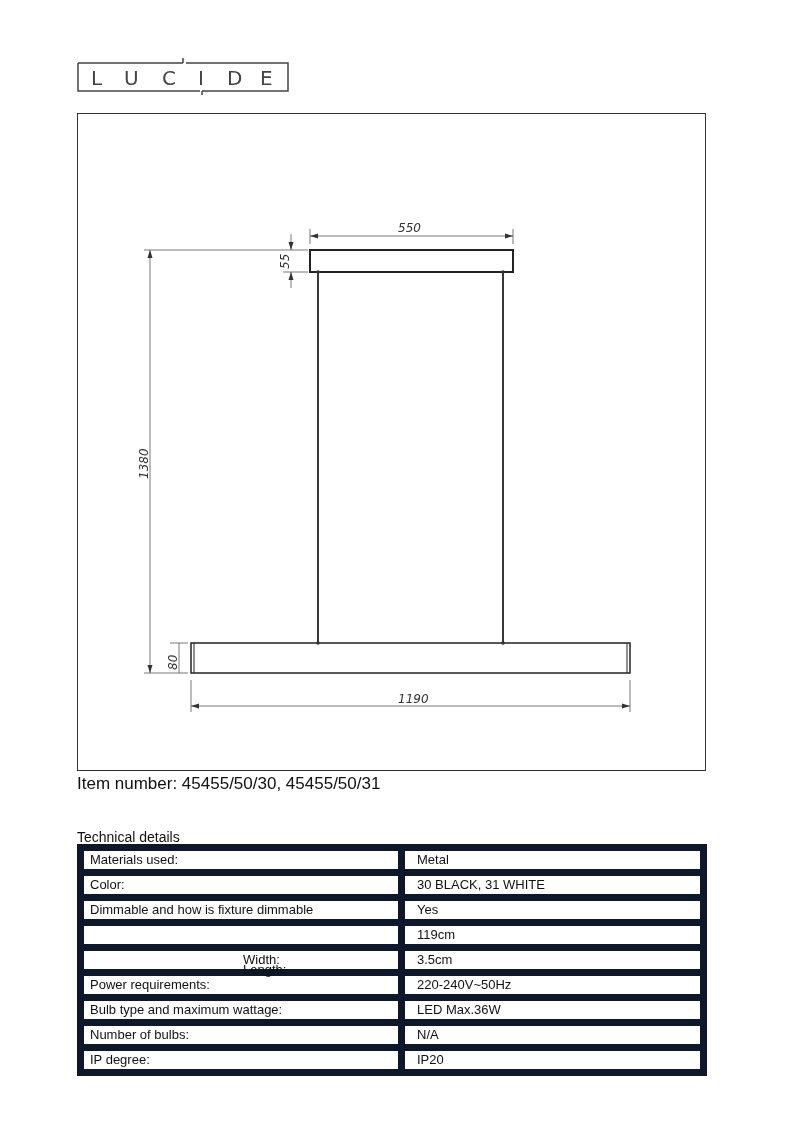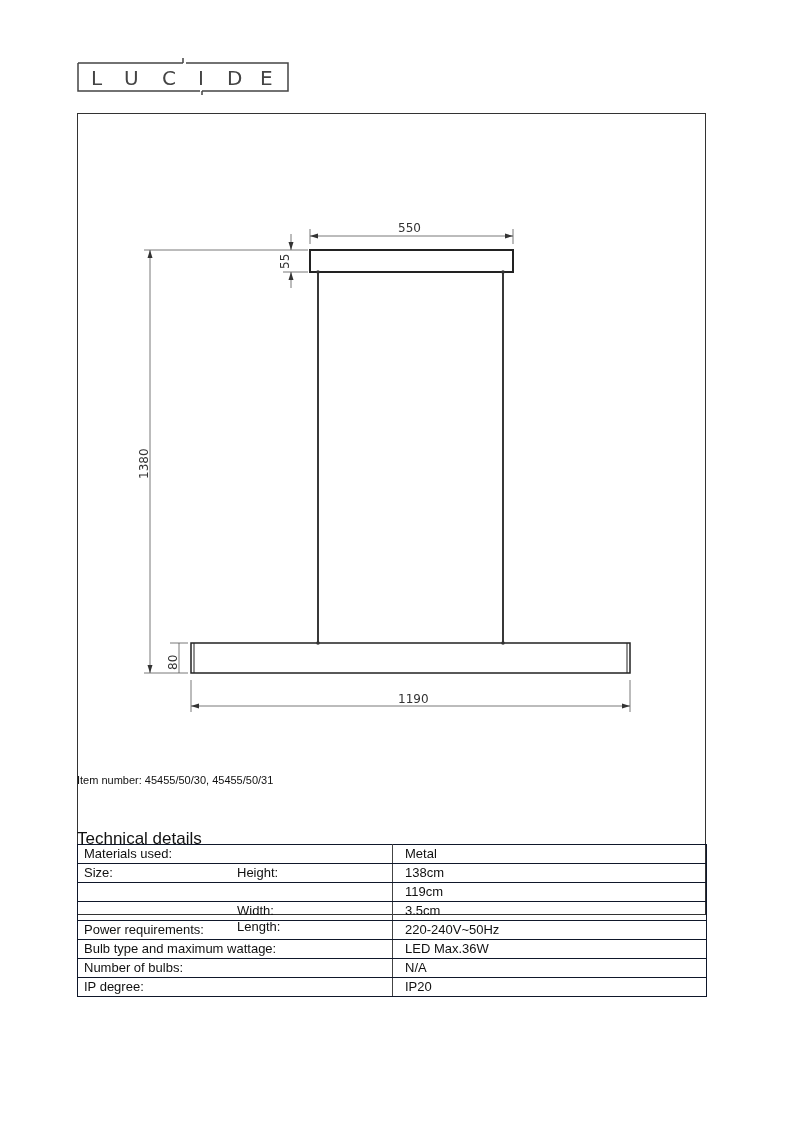--- a/index.html
+++ b/index.html
@@ -1,23 +1,23 @@
 <!DOCTYPE html>
 <html><head>
 <meta charset="utf-8">
 <style>
   html, body { margin: 0; padding: 0; background: #ffffff; }
   body { width: 802px; height: 1134px; position: relative; font-family: "Liberation Sans", sans-serif; color: #111; overflow: hidden; }
   .logo { position: absolute; left: 77px; top: 57px; width: 212px; height: 38px; }
-  .drawing-frame { position: absolute; left: 77px; top: 113px; width: 629px; height: 802px; border: 1px solid #333; box-sizing: border-box; }
+  .drawing-frame { position: absolute; left: 77px; top: 113px; width: 629px; height: 658px; border: 1px solid #333; box-sizing: border-box; font-style: italic; }
   .drawing-frame svg { position: absolute; left: 0; top: 0; }
-  .item-number { position: absolute; left: 77px; top: 774px; font-size: 11px; }
-  .tech-title { position: absolute; left: 77px; top: 829px; font-size: 17px; }
+  .item-number { position: absolute; left: 77px; top: 774px; font-size: 17px; }
+  .tech-title { position: absolute; left: 77px; top: 829px; font-size: 14px; }
   table.specs { position: absolute; left: 77px; top: 844px; width: 630px; border-collapse: collapse; font-size: 13px; }
-  table.specs td { border: 1px solid #0f172a; height: 18px; padding: 0 6px; line-height: 18px; vertical-align: middle; }
+  table.specs td { border: 7px solid #0f172a; height: 18px; padding: 0 6px; line-height: 18px; vertical-align: middle; }
   table.specs td.c1 { width: 302px; border-right: 1px solid #444; position: relative; }
   table.specs td.c2 { padding-left: 12px; }
   .sub { position: absolute; left: 159px; top: 0; }
 </style>
 </head>
 <body>
 
 <div class="logo">
   <svg width="212" height="38" viewBox="0 0 212 38">
     <path d="M1 6 H106 M1 6 V34 H123" fill="none" stroke="#444" stroke-width="1.5"></path>
@@ -97,22 +97,26 @@
 
 <div class="tech-title">Technical details</div>
 
 <table class="specs">
   <tbody id="spec-body">
       <tr>
         <td class="c1"><span>Materials used:</span></td>
         <td class="c2">Metal</td>
       </tr>
       <tr>
-        <td class="c1" style="position: relative;"><span>Size:</span><span class="sub" style="position: absolute; left: 159px; top: 0px;">Height:</span></td>
-        <td class="c2">138cm</td>
+        <td class="c1"><span>Color:</span></td>
+        <td class="c2">30  BLACK,    31 WHITE</td>
+      </tr>
+      <tr>
+        <td class="c1"><span>Dimmable and how is fixture dimmable</span></td>
+        <td class="c2">Yes</td>
       </tr>
       <tr>
         <td class="c1" style="position: relative;"><span></span><span class="sub" style="position: absolute; left: 159px; top: 0px; margin-top: 35px;">Length:</span></td>
         <td class="c2">119cm</td>
       </tr>
       <tr>
         <td class="c1" style="position: relative;"><span></span><span class="sub" style="position: absolute; left: 159px; top: 0px;">Width:</span></td>
         <td class="c2">3.5cm</td>
       </tr>
       <tr>

